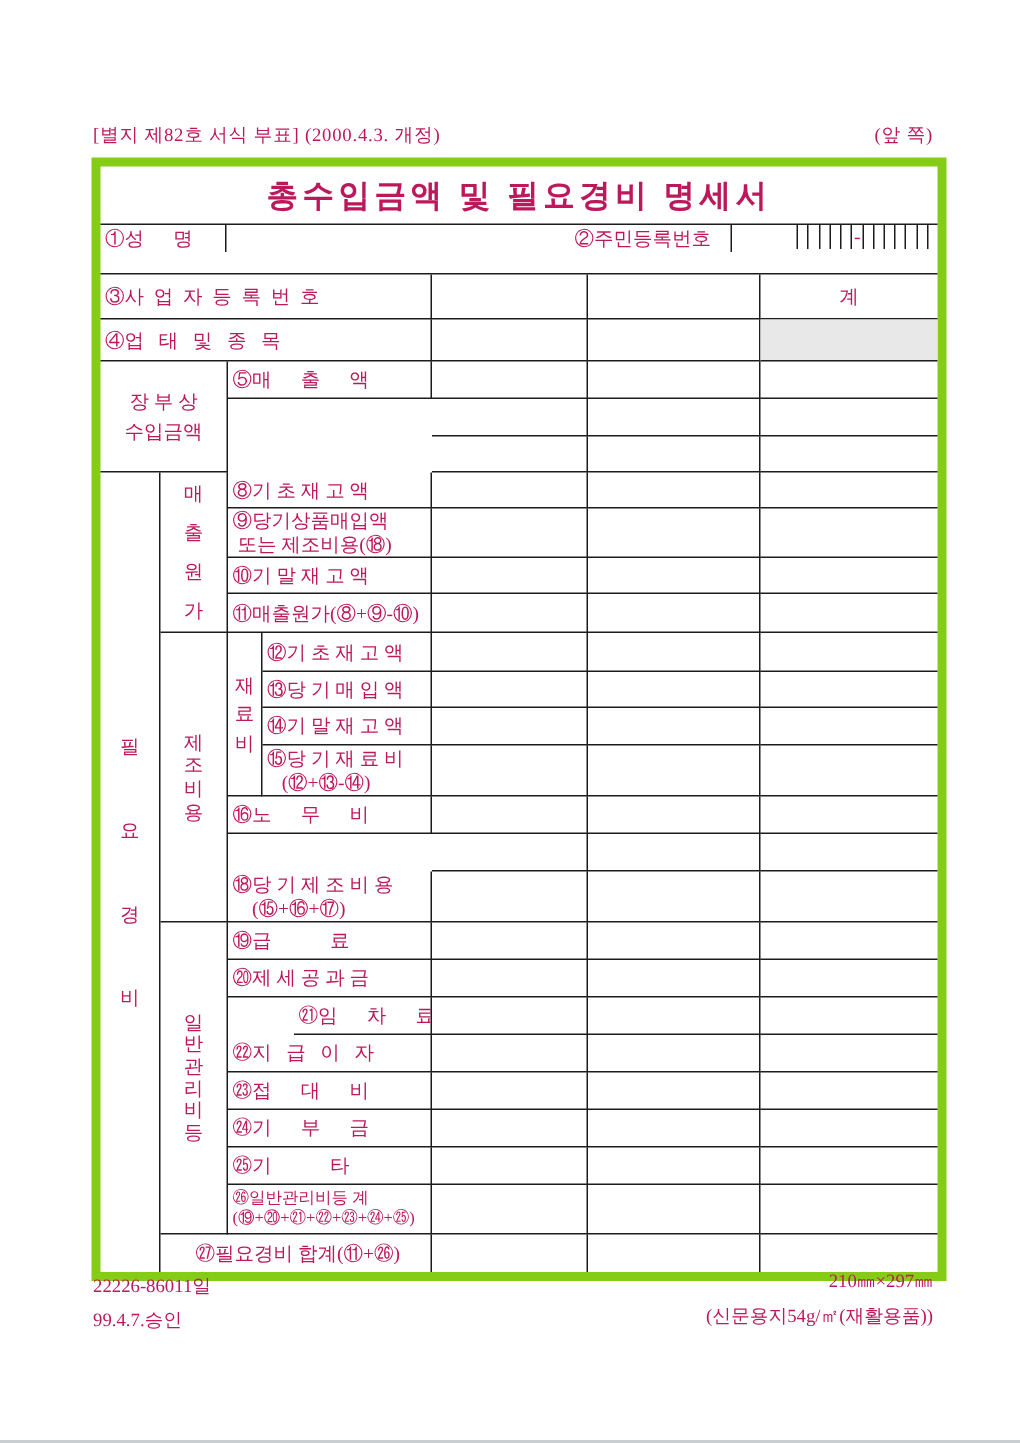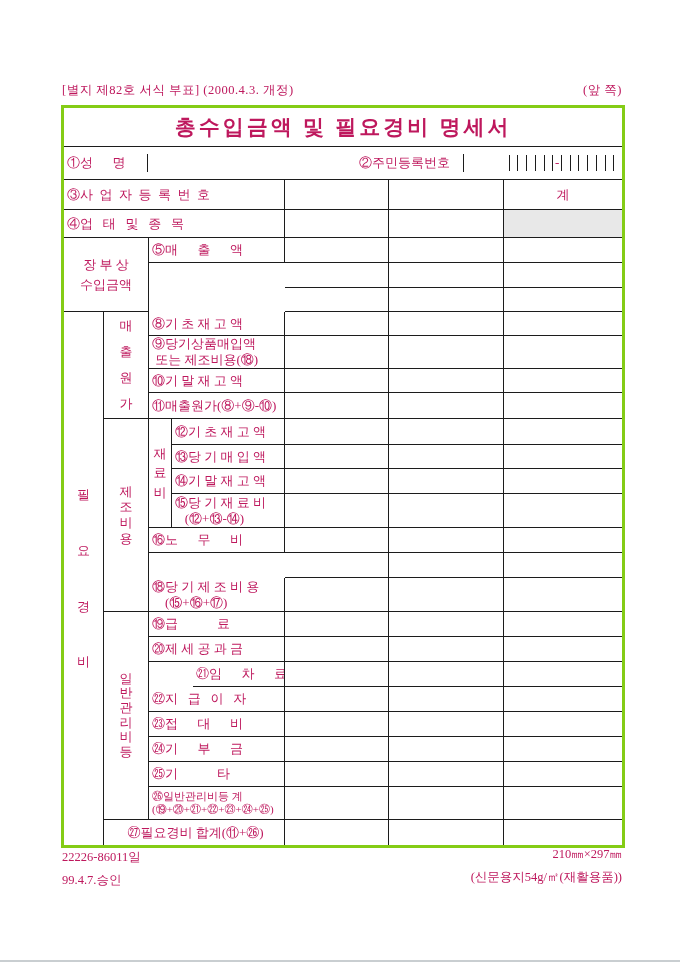--- a/index.html
+++ b/index.html
@@ -5,38 +5,38 @@
   html,body{margin:0;padding:0;background:#9e9e9e;}
   .sheet{position:relative;width:680px;height:962px;background:#ffffff;
          font-family:Liberation Serif, serif;color:#be185d;overflow:hidden;}
   .abs{position:absolute;}
   .hdr{font-size:12.5px;letter-spacing:0.5px;}
   .ft{font-size:12.5px;}
   .grid{position:absolute;left:61px;top:105px;
         display:grid;
         grid-template-columns:40px 45px 23px 113px 104px 115px 118px;
         grid-template-rows:39px 33px 30px 28px 25px 25px 24px 24px 33px 24px 26px 26px 24px 25px 34px 25px 25px 34px 25px 25px 25px 25px 25px 25px 25px 33px 25px;
-        border:3px solid #84cc16;background:#fff;}
+        border:6px solid #84cc16;background:#fff;}
   .cell{border-right:1px solid #1c1c1c;border-bottom:1px solid #1c1c1c;
         display:flex;align-items:center;font-size:13px;white-space:pre;overflow:hidden;box-sizing:border-box;}
   .nr{border-right:none;}
   .nb{border-bottom:none;}
   .lbl{padding-left:3px;justify-content:flex-start;}
   .ctr{justify-content:center;text-align:center;}
   .ml{line-height:1.22;}
   .sm{font-size:11px;}
   .title{justify-content:center;font-size:21px;font-weight:bold;letter-spacing:3px;}
   .vtx{justify-content:center;text-align:center;}
   .lh-book{line-height:1.5;}
   .lh-ne{line-height:4.3;}
   .lh-cos{line-height:2.0;}
   .lh-mfg{line-height:1.2;}
   .lh-mat{line-height:1.5;}
   .lh-ga{line-height:1.12;}
-  .r1wrap{padding:0;display:flex;align-items:center;gap:37px;}
+  .r1wrap{padding:0;display:flex;align-items:flex-start;gap:37px;}
   .r1c{border-right:1px solid #1c1c1c;display:flex;align-items:center;box-sizing:border-box;font-size:13px;white-space:pre;}
   .pad8{padding-left:8px;}
   .rrn{flex:1;display:flex;align-items:stretch;}
   .rb{flex:1;border-left:1px solid #1c1c1c;display:flex;align-items:center;justify-content:center;font-size:13px;}
   .rb:first-child{border-left:none;}
   .grey{background:#e8e8e8;}
   .edge-line{position:absolute;left:0;bottom:0;width:680px;height:2px;background:#c9ced1;}
 </style>
 </head>
 <body>
@@ -46,21 +46,21 @@
   <div class="abs hdr" style="left:62px;top:82px;">[별지 제82호 서식 부표] (2000.4.3. 개정)</div>
   <div class="abs hdr" style="right:58px;top:82px;">(앞 쪽)</div>
 
   <div class="grid">
 
     <div class="cell nr title" style="grid-area:1/1/2/8;">총수입금액 및 필요경비 명세서</div>
 
     <div class="cell nr r1wrap" style="grid-area:2/1/3/8;">
       <div class="r1c lbl" style="width:84px;">①성      명</div>
       <div class="r1c" style="width:129px;"></div>
-      <div class="r1c pad8" style="width:113px;">②주민등록번호</div>
+      <div class="r1c pad8" style="width:113px;margin-left:21px;">②주민등록번호</div>
       <div class="rrn">
         <div class="rb"></div>
         <div class="rb"></div>
         <div class="rb"></div>
         <div class="rb"></div>
         <div class="rb"></div>
         <div class="rb"></div>
         <div class="rb">-</div>
         <div class="rb"></div>
         <div class="rb"></div>

